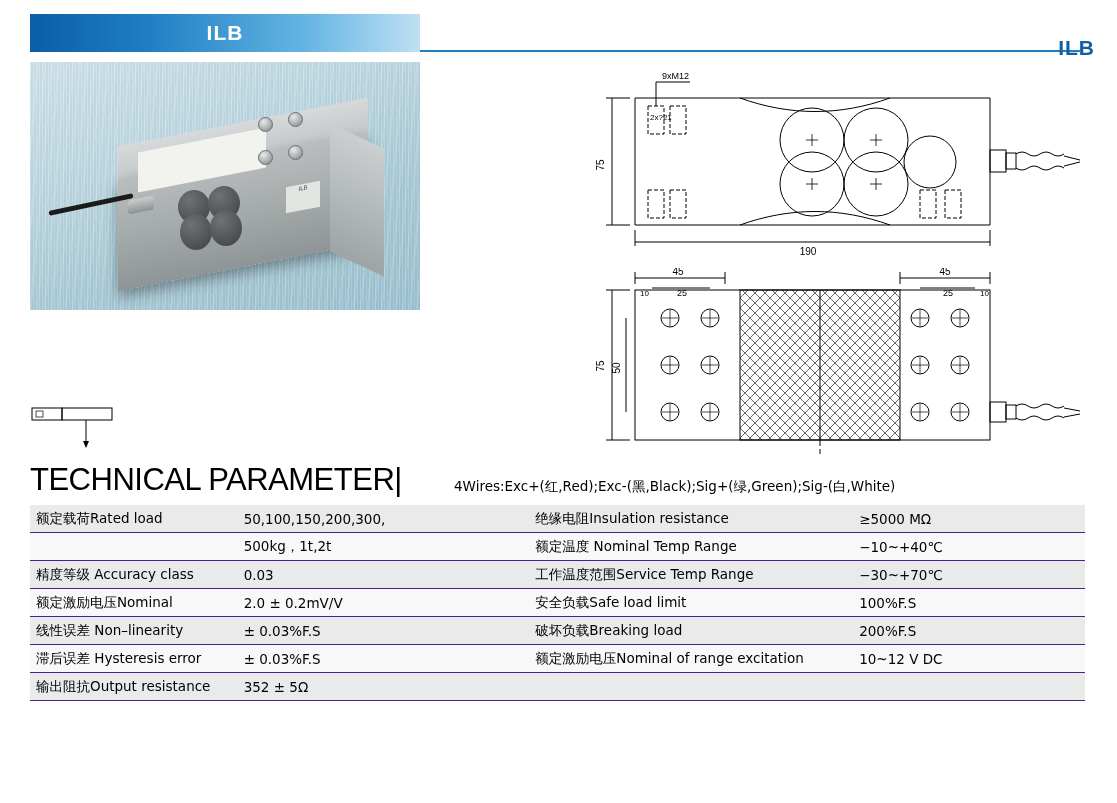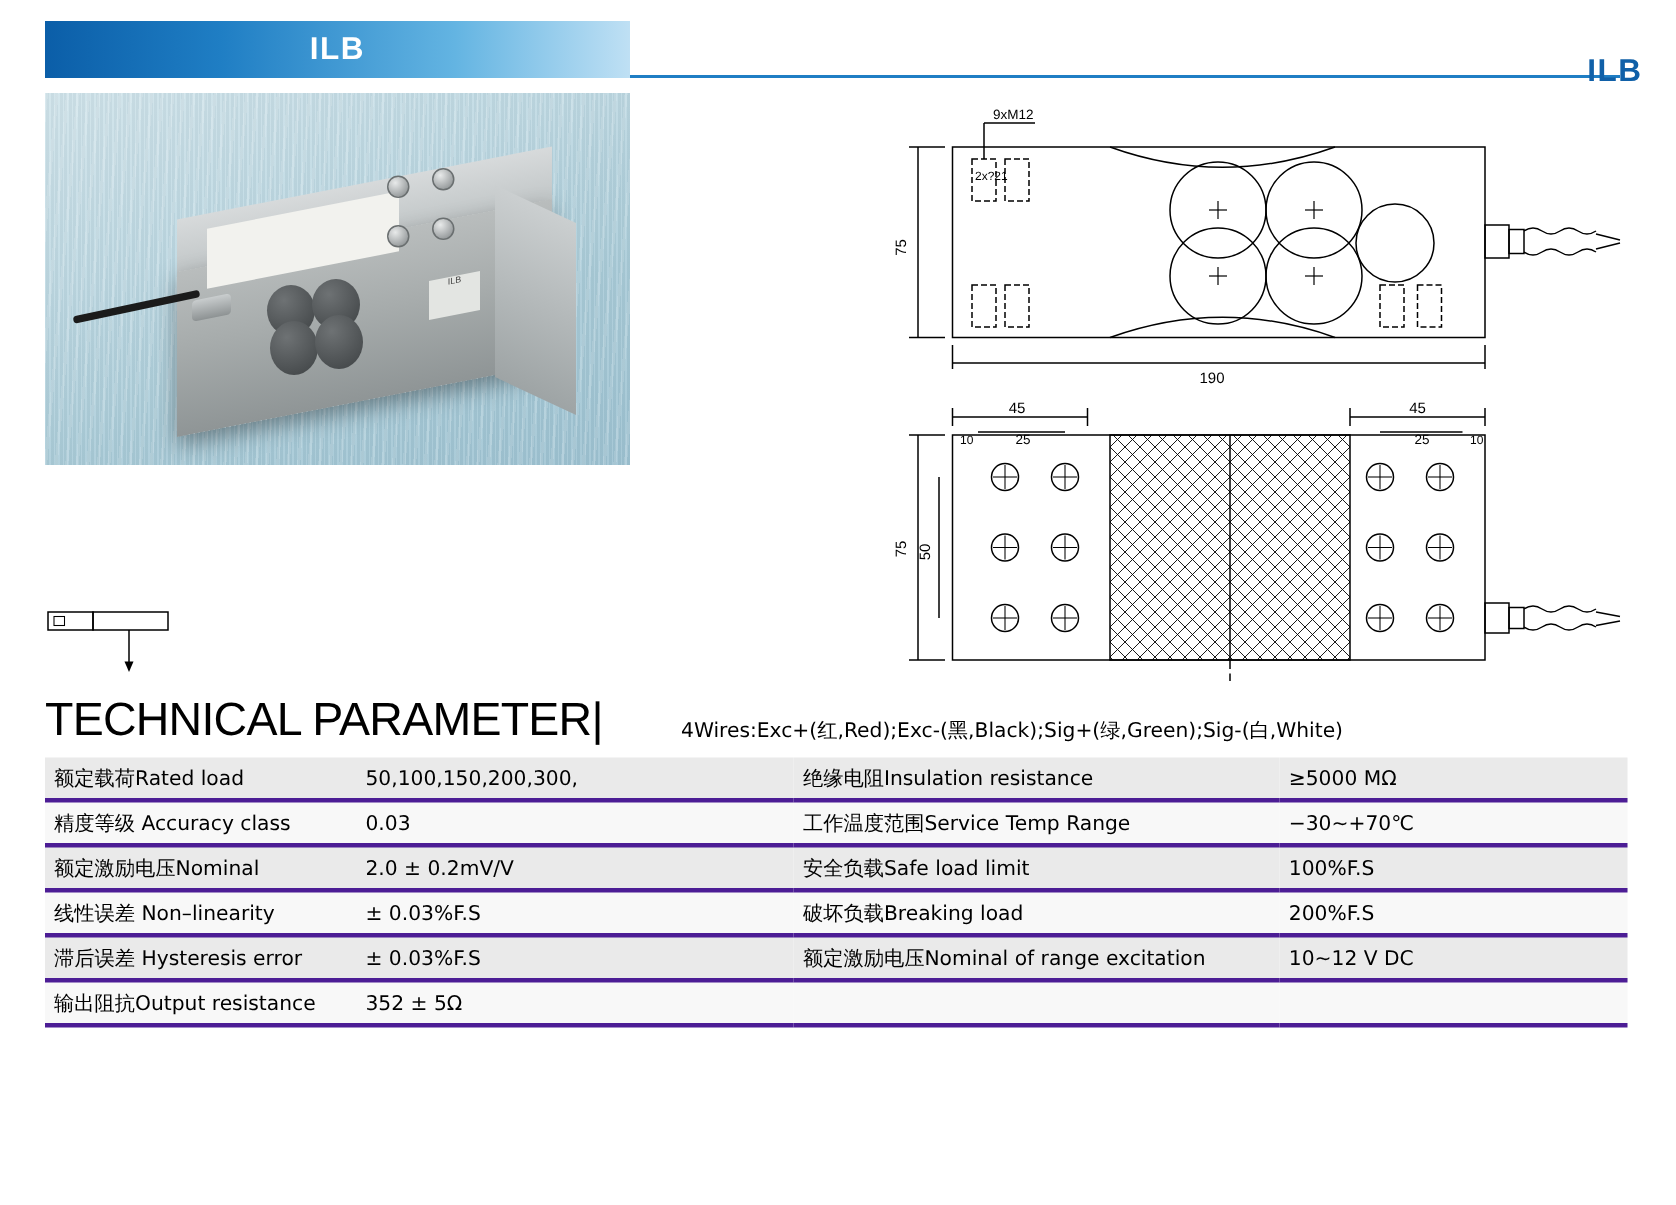--- a/index.html
+++ b/index.html
@@ -107,21 +107,21 @@
     margin-left:16px;
   }
 
   
   table.params{
     position:absolute;left:30px;top:505px;width:1055px;
     border-collapse:collapse;font-size:13.5px;
   }
   table.params td{
     padding:3px 6px;height:21px;vertical-align:middle;
-    border-bottom:3px solid #4c1d95;
+    border-bottom:1px solid #4c1d95;
   }
   table.params tr:nth-child(odd){background:#eaeaea;}
   table.params tr:nth-child(even){background:#f8f8f8;}
   .c1{width:205px;}
   .c2{width:290px;}
   .c3{width:330px;}
   .c4{width:230px;margin-left:12px;}
   .cn{font-family:"DejaVu Sans","Liberation Sans",sans-serif;}
   svg text{font-family:"Liberation Sans", sans-serif;}
 </style>
@@ -318,20 +318,26 @@
 
 <table class="params">
   <tbody>
     <tr>
       <td class="c1 cn">额定载荷Rated load</td>
       <td class="c2 cn">50,100,150,200,300,</td>
       <td class="c3 cn">绝缘电阻Insulation resistance</td>
       <td class="c4 cn">≥5000 MΩ</td>
     </tr>
     <tr>
+      <td class="c1 cn"></td>
+      <td class="c2 cn">500kg，1t,2t</td>
+      <td class="c3 cn">额定温度 Nominal Temp Range</td>
+      <td class="c4 cn">−10~+40℃</td>
+    </tr>
+    <tr>
       <td class="c1 cn">精度等级 Accuracy class</td>
       <td class="c2 cn">0.03</td>
       <td class="c3 cn">工作温度范围Service Temp Range</td>
       <td class="c4 cn">−30~+70℃</td>
     </tr>
     <tr>
       <td class="c1 cn">额定激励电压Nominal</td>
       <td class="c2 cn">2.0 ± 0.2mV/V</td>
       <td class="c3 cn">安全负载Safe load limit</td>
       <td class="c4 cn">100%F.S</td>

